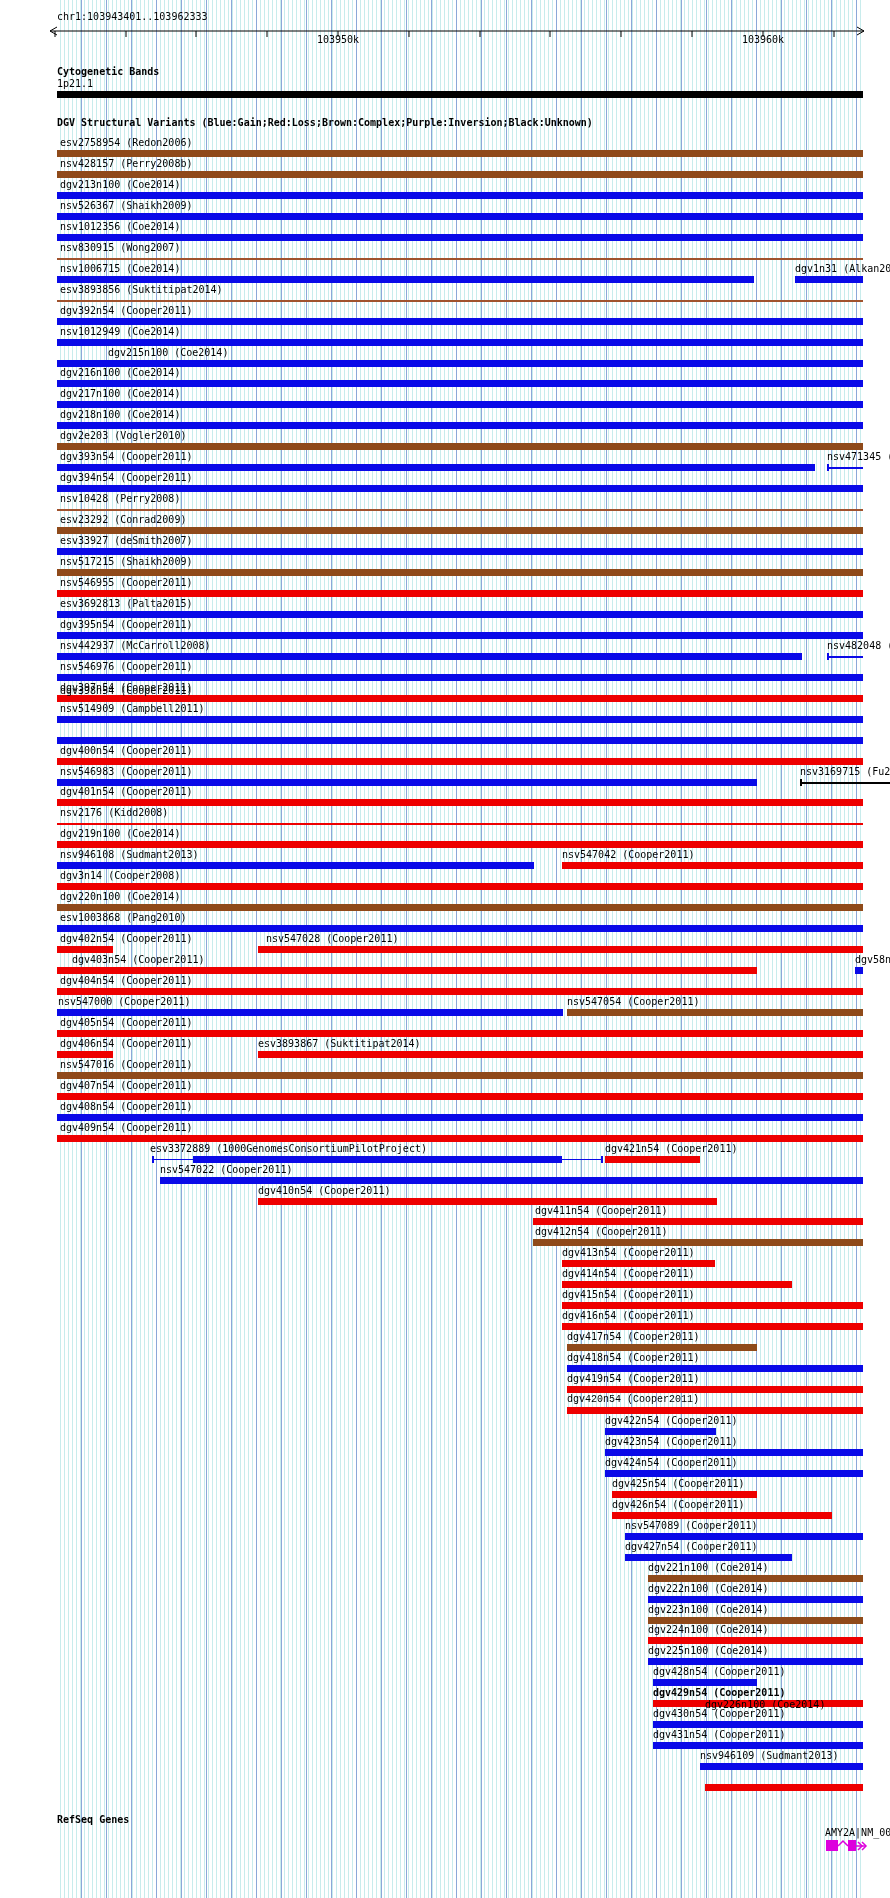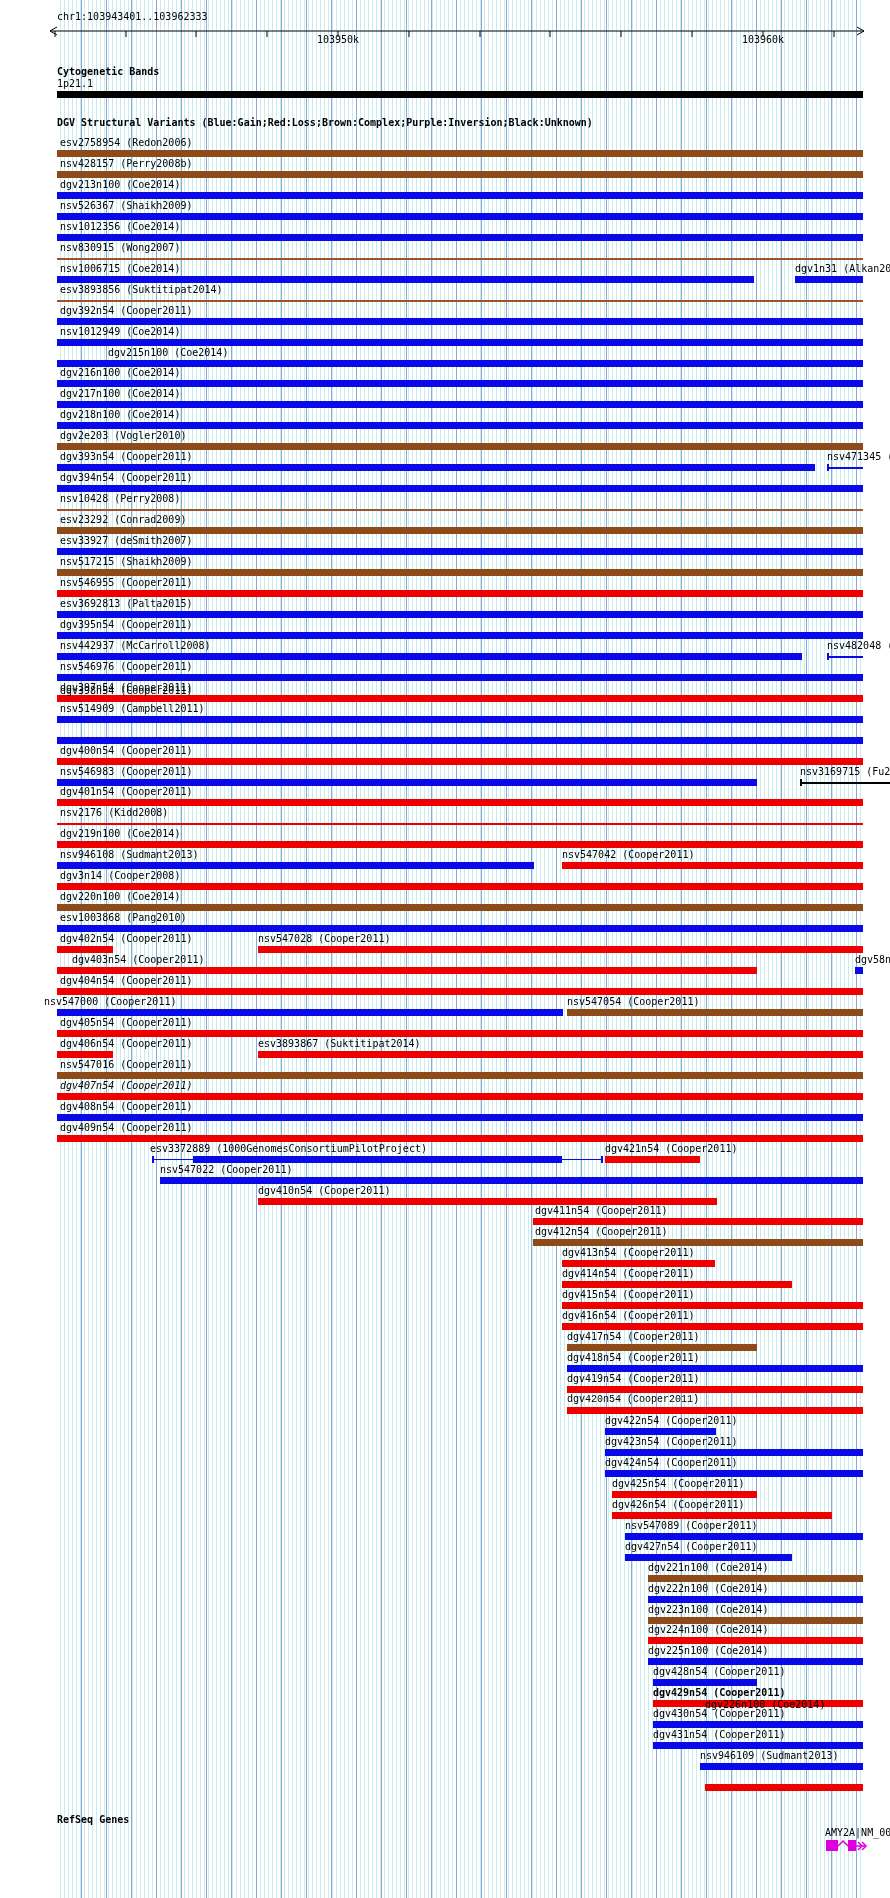--- a/index.html
+++ b/index.html
@@ -215,55 +215,55 @@
         <span class="lbl" style="left: 60px; top: 891px;">dgv220n100 (Coe2014)</span>
         <div class="bar" style="left: 57px; top: 904px; width: 806px; height: 7px; background: rgb(143, 74, 26);"></div>
       </div>
       <div>
         <span class="lbl" style="left: 60px; top: 912px;">esv1003868 (Pang2010)</span>
         <div class="bar" style="left: 57px; top: 925px; width: 806px; height: 7px; background: rgb(10, 10, 232);"></div>
       </div>
       <div>
         <span class="lbl" style="left: 60px; top: 933px;">dgv402n54 (Cooper2011)</span>
         <div class="bar" style="left: 57px; top: 946px; width: 56px; height: 7px; background: rgb(238, 0, 0);"></div>
-        <span class="lbl" style="left: 258px; top: 933px;">nsv547028 (Cooper2011)</span>
+        <span class="lbl" style="left: 258px; top: 933px; padding-left: 8px;">nsv547028 (Cooper2011)</span>
         <div class="bar" style="left: 258px; top: 946px; width: 605px; height: 7px; background: rgb(238, 0, 0);"></div>
       </div>
       <div>
         <span class="lbl" style="left: 60px; top: 954px; padding-left: 12px;">dgv403n54 (Cooper2011)</span>
         <div class="bar" style="left: 57px; top: 967px; width: 700px; height: 7px; background: rgb(238, 0, 0);"></div>
         <span class="lbl" style="left: 855px; top: 954px;">dgv58n</span>
         <div class="bar" style="left: 855px; top: 967px; width: 8px; height: 7px; background: rgb(10, 10, 232);"></div>
       </div>
       <div>
         <span class="lbl" style="left: 60px; top: 975px;">dgv404n54 (Cooper2011)</span>
         <div class="bar" style="left: 57px; top: 988px; width: 806px; height: 7px; background: rgb(238, 0, 0);"></div>
       </div>
       <div>
-        <span class="lbl" style="left: 44px; top: 996px;">nsv547000 (Cooper2011)</span>
+        <span class="lbl" style="left: 58px; top: 996px;">nsv547000 (Cooper2011)</span>
         <div class="bar" style="left: 57px; top: 1009px; width: 506px; height: 7px; background: rgb(10, 10, 232);"></div>
         <span class="lbl" style="left: 567px; top: 996px;">nsv547054 (Cooper2011)</span>
         <div class="bar" style="left: 567px; top: 1009px; width: 296px; height: 7px; background: rgb(143, 74, 26);"></div>
       </div>
       <div>
         <span class="lbl" style="left: 60px; top: 1017px;">dgv405n54 (Cooper2011)</span>
         <div class="bar" style="left: 57px; top: 1030px; width: 806px; height: 7px; background: rgb(238, 0, 0);"></div>
       </div>
       <div>
         <span class="lbl" style="left: 60px; top: 1038px;">dgv406n54 (Cooper2011)</span>
         <div class="bar" style="left: 57px; top: 1051px; width: 56px; height: 7px; background: rgb(238, 0, 0);"></div>
         <span class="lbl" style="left: 258px; top: 1038px;">esv3893867 (Suktitipat2014)</span>
         <div class="bar" style="left: 258px; top: 1051px; width: 605px; height: 7px; background: rgb(238, 0, 0);"></div>
       </div>
       <div>
         <span class="lbl" style="left: 60px; top: 1059px;">nsv547016 (Cooper2011)</span>
         <div class="bar" style="left: 57px; top: 1072px; width: 806px; height: 7px; background: rgb(143, 74, 26);"></div>
       </div>
       <div>
-        <span class="lbl" style="left: 60px; top: 1080px; font-style: italic;">dgv407n54 (Cooper2011)</span>
+        <span class="lbl" style="left: 60px; top: 1080px;">dgv407n54 (Cooper2011)</span>
         <div class="bar" style="left: 57px; top: 1093px; width: 806px; height: 7px; background: rgb(238, 0, 0);"></div>
       </div>
       <div>
         <span class="lbl" style="left: 60px; top: 1101px;">dgv408n54 (Cooper2011)</span>
         <div class="bar" style="left: 57px; top: 1114px; width: 806px; height: 7px; background: rgb(10, 10, 232);"></div>
       </div>
       <div>
         <span class="lbl" style="left: 60px; top: 1122px;">dgv409n54 (Cooper2011)</span>
         <div class="bar" style="left: 57px; top: 1135px; width: 806px; height: 7px; background: rgb(238, 0, 0);"></div>
       </div>

